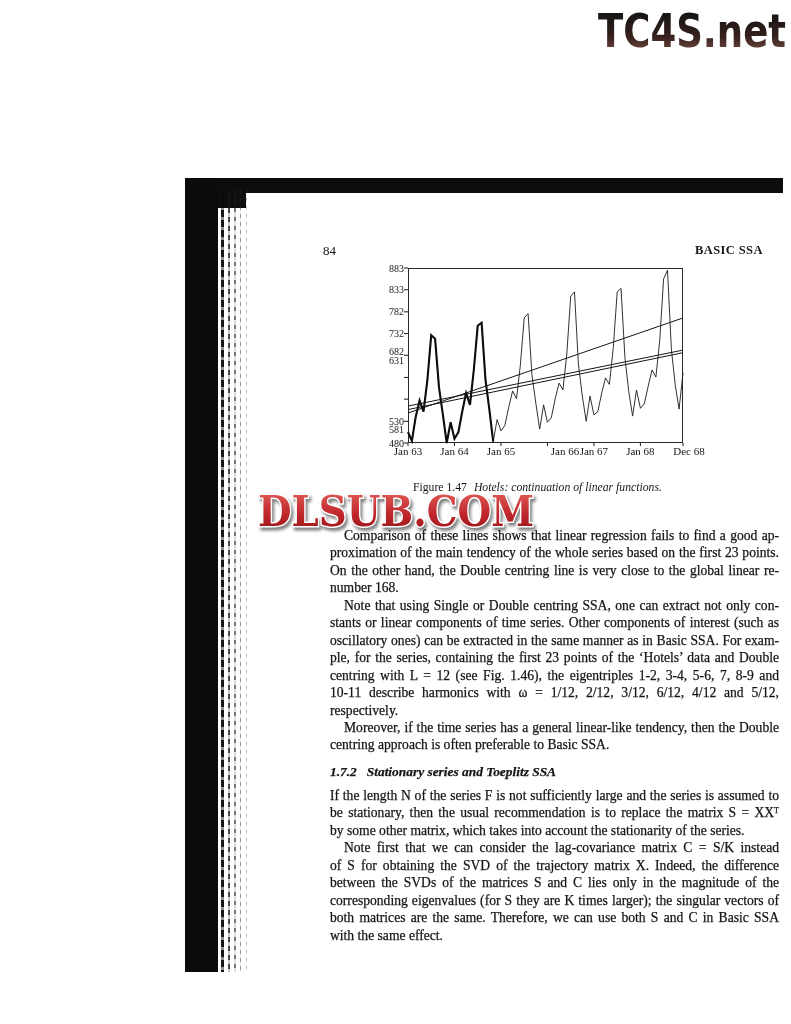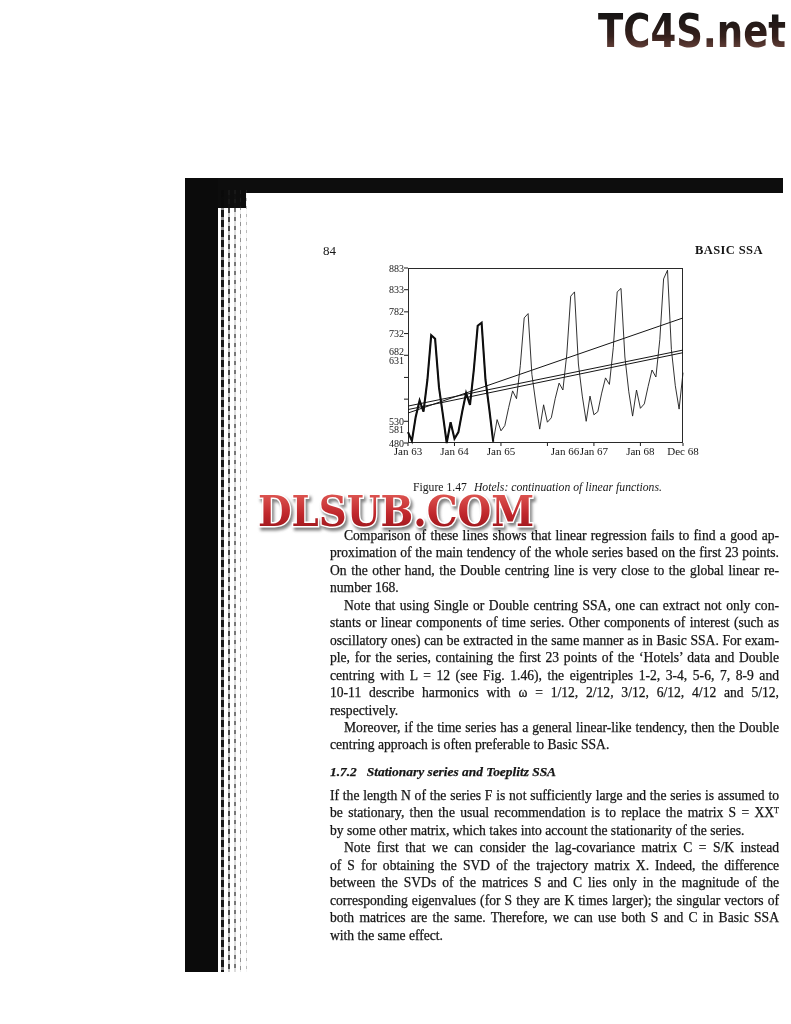--- a/index.html
+++ b/index.html
@@ -116,21 +116,21 @@
         <span style="top: 17.2122px;">833</span>
         <span style="top: -4.5px;">883</span>
       </div>
     <div id="x-ticks">
         <span style="left: 0px;">Jan 63</span>
         <span style="left: 46.4789px;">Jan 64</span>
         <span style="left: 92.9577px;">Jan 65</span>
         <span style="left: 157px;">Jan 66</span>
         <span style="left: 185.915px;">Jan 67</span>
         <span style="left: 232.394px;">Jan 68</span>
-        <span style="left: 275px;">Dec 68</span>
+        <span style="left: 281px;">Dec 68</span>
       </div>
   </div>
 
   <div class="caption">
     <span class="cap-label">Figure 1.47</span><span class="cap-text">Hotels: continuation of linear functions.</span>
   </div>
 
   <svg id="wm-mid" class="wm" width="282" height="48" viewBox="0 0 282 48">
     <defs>
       <linearGradient id="g-mid" x1="0" y1="0" x2="0" y2="1">

